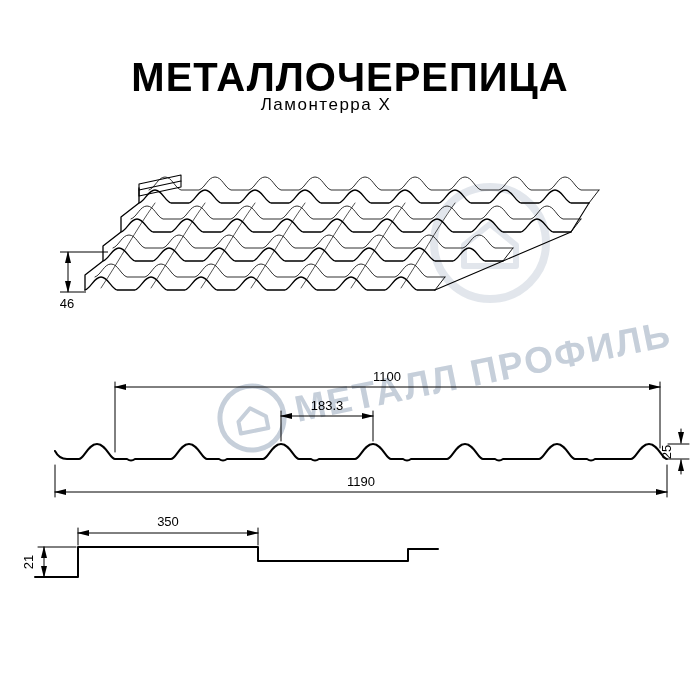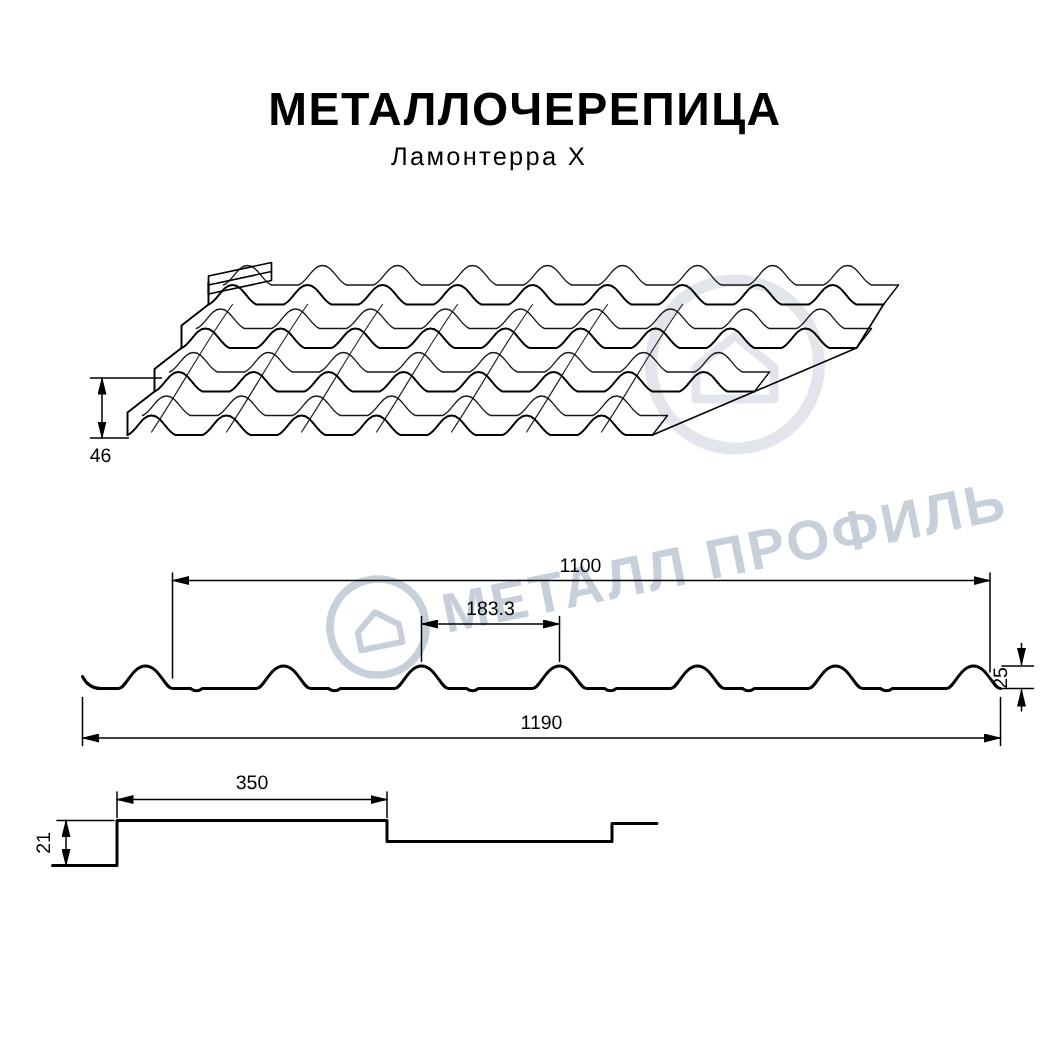--- a/index.html
+++ b/index.html
@@ -1,19 +1,19 @@
 <!DOCTYPE html>
 <html><head>
 <meta charset="utf-8">
 <style>
   html,body{margin:0;padding:0;background:#fff;}
   .page{position:relative;width:700px;height:700px;background:#fff;overflow:hidden;
         font-family:"Liberation Sans", sans-serif;}
   .title{position:absolute;top:55px;left:0;width:700px;text-align:center;
-         font-size:31px;font-weight:bold;letter-spacing:1px;color:#000;}
+         font-size:40px;font-weight:bold;letter-spacing:1px;color:#000;}
   .subtitle{position:absolute;top:95px;left:0;width:652px;text-align:center;
             font-size:17px;font-weight:400;letter-spacing:1.5px;color:#000;}
   svg{position:absolute;top:0;left:0;}
   .dim-text{font-family:"Liberation Sans", sans-serif;font-size:13px;fill:#000;}
   .wm-text{font-family:"Liberation Sans", sans-serif;font-weight:bold;font-size:37px;letter-spacing:2px;}
 </style>
 </head>
 <body>
 
 <div class="page">

